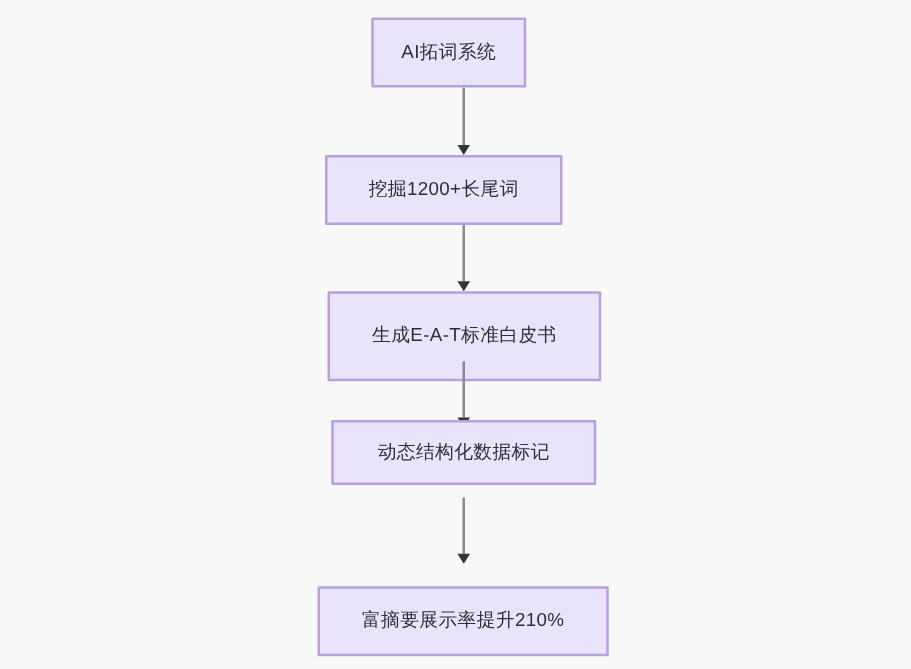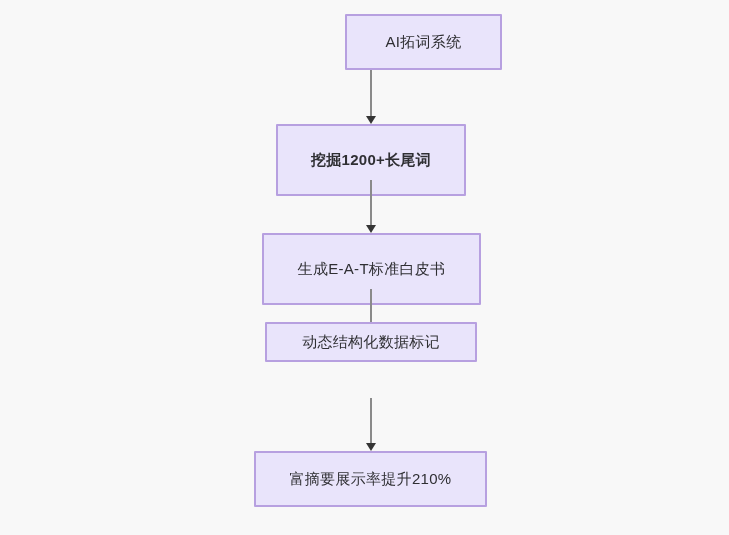--- a/index.html
+++ b/index.html
@@ -54,25 +54,25 @@
   .edge-head {
     position: absolute;
     left: -4px;
     width: 0;
     height: 0;
     border-left: 5px solid transparent;
     border-right: 5px solid transparent;
     border-top: 8px solid #353535;
   }
   
-  #node-0 { left: 297px; top: 14px;  width: 157px; height: 56px; margin-left: 48px; }
-  #node-1 { left: 276px; top: 124px; width: 190px; height: 72px; font-weight: bold; }
+  #node-0 { left: 297px; top: 14px;  width: 124px; height: 56px; }
+  #node-1 { left: 260px; top: 124px; width: 190px; height: 56px; }
   #node-2 { left: 262px; top: 233px; width: 219px; height: 72px; }
-  #node-3 { left: 265px; top: 322px; width: 212px; height: 40px; }
-  #node-4 { left: 254px; top: 451px; width: 233px; height: 56px; }
+  #node-3 { left: 265px; top: 336px; width: 212px; height: 52px; }
+  #node-4 { left: 254px; top: 469px; width: 233px; height: 56px; }
   
   #edge-0 { left: 370px; top: 70px;  }
   #edge-0 .edge-line { height: 46px; }
   #edge-0 .edge-head { top: 46px; }
   #edge-1 { left: 370px; top: 180px; }
   #edge-1 .edge-line { height: 45px; }
   #edge-1 .edge-head { top: 45px; }
   #edge-2 { left: 370px; top: 289px; }
   #edge-2 .edge-line { height: 45px; }
   #edge-2 .edge-head { top: 45px; }

